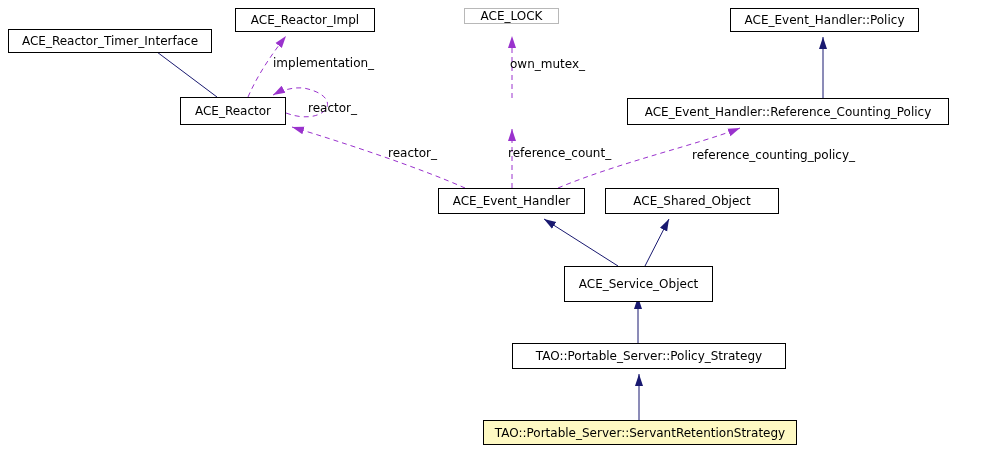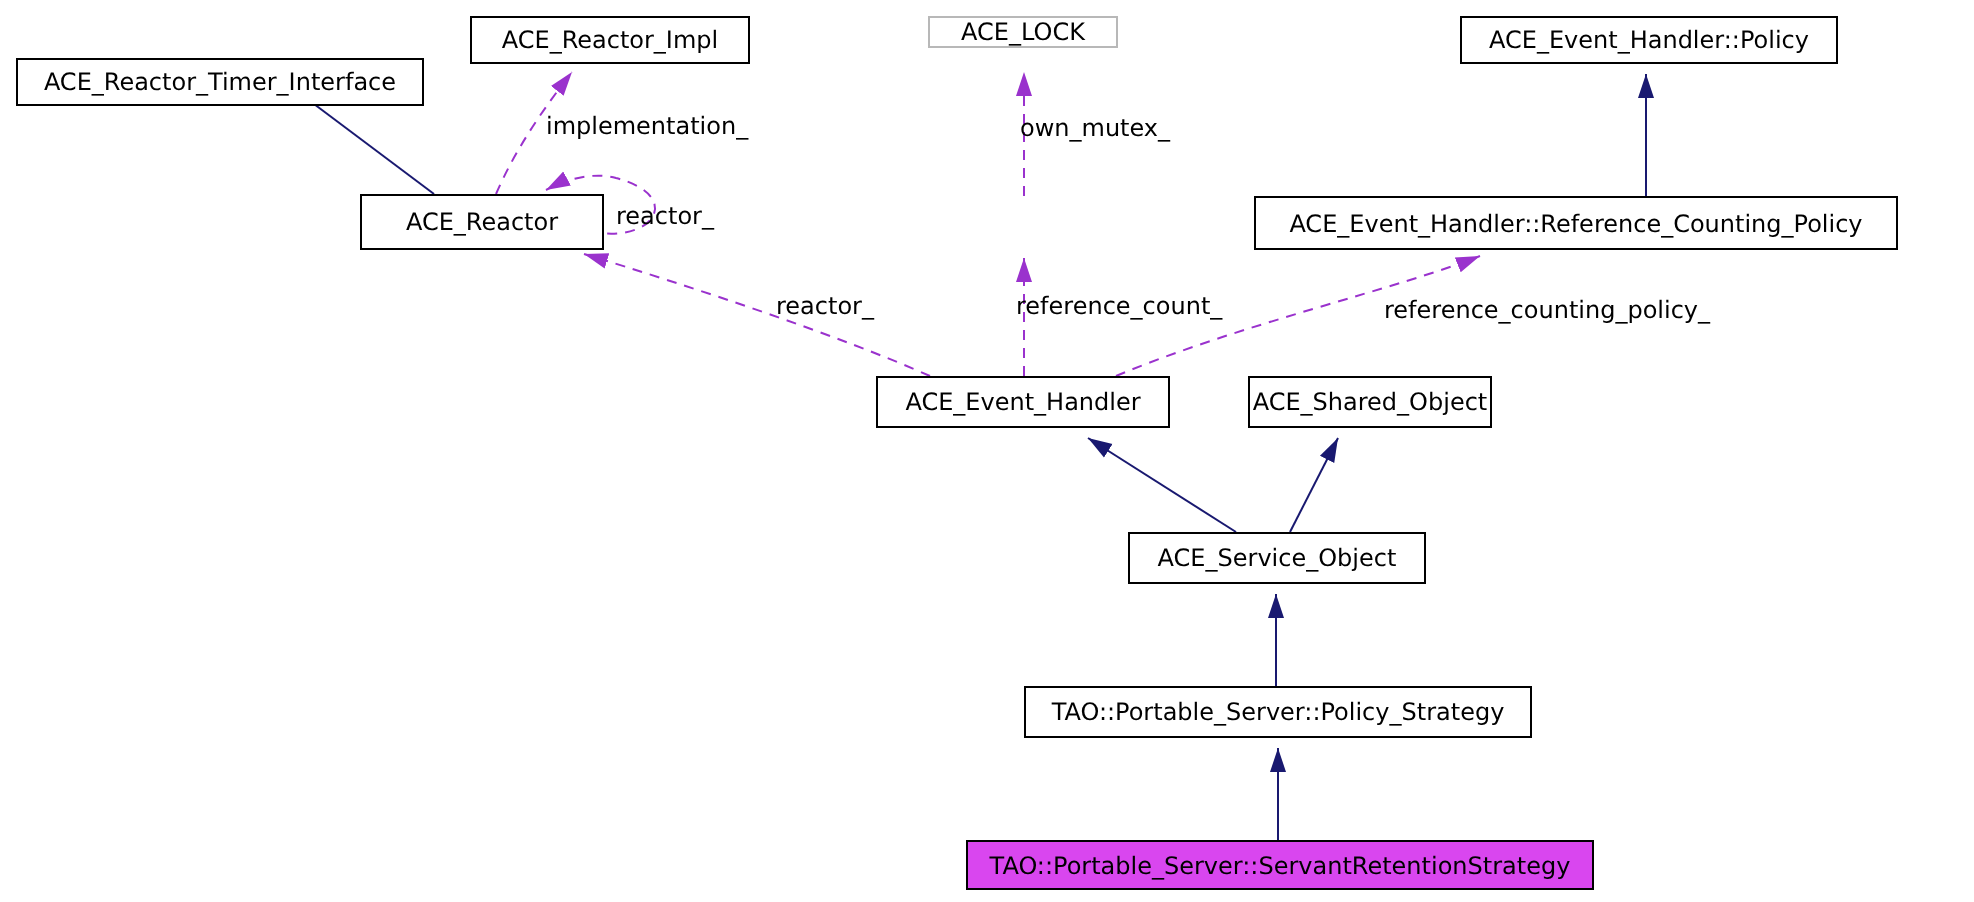--- a/index.html
+++ b/index.html
@@ -34,21 +34,21 @@
     align-items: center;
     justify-content: center;
     white-space: nowrap;
     cursor: pointer;
   }
   .node.gray-border {
     border-color: #b8b8b8;
     cursor: default;
   }
   .node.focus {
-    background: #d946ef;
+    background: #fef9c3;
     cursor: default;
   }
   .edge-label {
     position: absolute;
     color: #000000;
     font-size: 12px;
     line-height: 1;
     white-space: nowrap;
   }
 </style>
@@ -87,32 +87,32 @@
   </svg>
 
   <div class="node" style="left:8px; top:8px; width:204px; height:24px;margin-top:21px;">ACE_Reactor_Timer_Interface</div>
 
   <div class="node" style="left:235px; top:8px; width:140px; height:24px;">ACE_Reactor_Impl</div>
 
   <div class="node gray-border" style="left:464px; top:8px; width:95px; height:16px;">ACE_LOCK</div>
 
   <div class="node" style="left:730px; top:8px; width:189px; height:24px;">ACE_Event_Handler::Policy</div>
 
-  <div class="node" style="left:180px; top:97px; width:122px; height:28px;text-align:center;">ACE_Reactor</div>
+  <div class="node" style="left:180px; top:97px; width:106px; height:28px;text-align:center;">ACE_Reactor</div>
 
 
   <div class="node" style="left:627px; top:98px; width:322px; height:27px;">ACE_Event_Handler::Reference_Counting_Policy</div>
 
   <div class="node" style="left:438px; top:188px; width:147px; height:26px;text-align:right;">ACE_Event_Handler</div>
 
-  <div class="node" style="left:624px; top:188px; width:122px; height:26px;">ACE_Shared_Object</div>
+  <div class="node" style="left:605px; top:188px; width:174px; height:26px;">ACE_Shared_Object</div>
 
-  <div class="node" style="left:564px; top:266px; width:149px; height:26px;">ACE_Service_Object</div>
+  <div class="node" style="left:564px; top:266px; width:149px; height:36px;">ACE_Service_Object</div>
 
-  <div class="node" style="left:512px; top:343px; width:254px; height:26px;">TAO::Portable_Server::Policy_Strategy</div>
+  <div class="node" style="left:512px; top:343px; width:274px; height:26px;">TAO::Portable_Server::Policy_Strategy</div>
 
   <div class="node focus" style="left:483px; top:420px; width:314px; height:25px;">TAO::Portable_Server::ServantRetentionStrategy</div>
 
   <div class="edge-label" style="left:273px; top:57px;">implementation_</div>
 
   <div class="edge-label" style="left:308px; top:102px;">reactor_</div>
 
   <div class="edge-label" style="left:510px; top:58px;">own_mutex_</div>
 
   <div class="edge-label" style="left:388px; top:147px;">reactor_</div>

